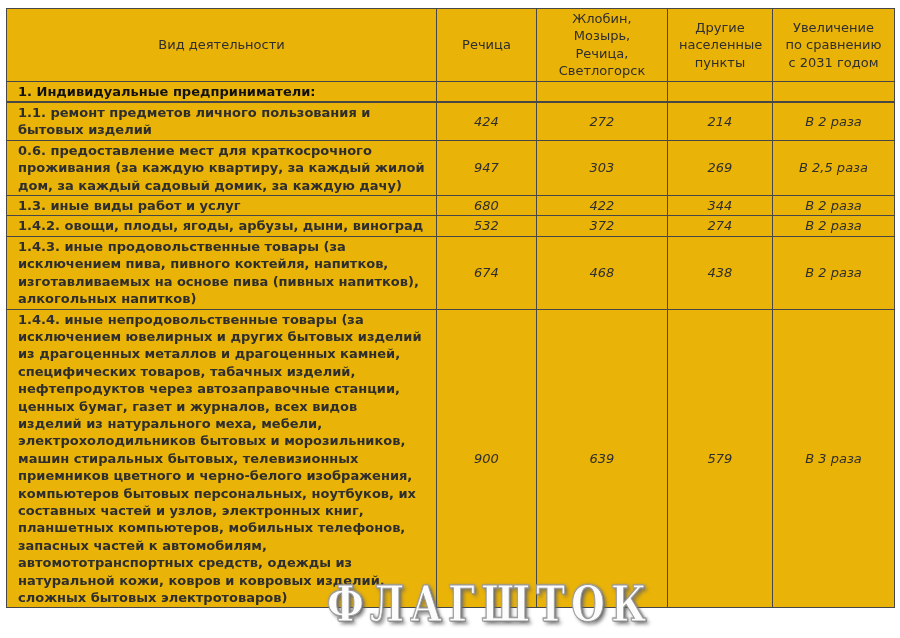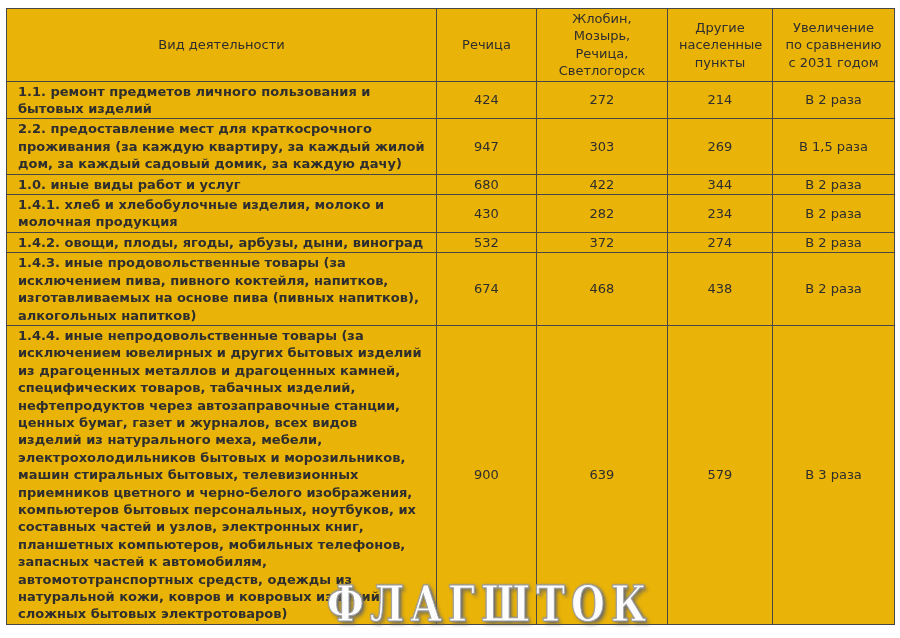--- a/index.html
+++ b/index.html
@@ -41,20 +41,21 @@
   }
   td.label {
     text-align: left;
     vertical-align: top;
     padding-left: 2px;
     font-weight: bold;
   }
   td.num {
     text-align: center;
     vertical-align: middle;
+    font-style: italic;
   }
   tr.section td {
     font-weight: bold;
     color: #111111;
     border-bottom: 2px solid #474747;
   }
   tr.r-sec   { height: 18px; }
   tr.r-1-1   { height: 34px; }
   tr.r-1-2   { height: 52px; }
   tr.r-1-3   { height: 17px; }
@@ -102,46 +103,46 @@
     <thead>
       <tr>
         <th>Вид деятельности</th>
         <th>Речица</th>
         <th>Жлобин, Мозырь, Речица, Светлогорск</th>
         <th>Другие населенные пункты</th>
         <th>Увеличение по сравнению с 2031 годом</th>
       </tr>
     </thead>
     <tbody>
+      <tr class="section r-sec">
+        <td class="label">1. Индивидуальные предприниматели:</td>
+        <td class="num"></td>
+        <td class="num"></td>
+        <td class="num"></td>
+        <td class="num"></td>
+      </tr>
       <tr class="r-1-1">
         <td class="label">1.1. ремонт предметов личного пользования и бытовых изделий</td>
         <td class="num">424</td>
         <td class="num">272</td>
         <td class="num">214</td>
         <td class="num">В 2 раза</td>
       </tr>
       <tr class="r-1-2">
-        <td class="label">2.2. предоставление мест для краткосрочного проживания (за каждую квартиру, за каждый жилой дом, за каждый садовый домик, за каждую дачу)</td>
+        <td class="label">0.6. предоставление мест для краткосрочного проживания (за каждую квартиру, за каждый жилой дом, за каждый садовый домик, за каждую дачу)</td>
         <td class="num">947</td>
         <td class="num">303</td>
         <td class="num">269</td>
-        <td class="num">В 1,5 раза</td>
+        <td class="num">В 2,5 раза</td>
       </tr>
       <tr class="r-1-3">
-        <td class="label">1.0. иные виды работ и услуг</td>
+        <td class="label">1.3. иные виды работ и услуг</td>
         <td class="num">680</td>
         <td class="num">422</td>
         <td class="num">344</td>
-        <td class="num">В 2 раза</td>
-      </tr>
-      <tr class="r-1-4-1">
-        <td class="label">1.4.1. хлеб и хлебобулочные изделия, молоко и молочная продукция</td>
-        <td class="num">430</td>
-        <td class="num">282</td>
-        <td class="num">234</td>
         <td class="num">В 2 раза</td>
       </tr>
       <tr class="r-1-4-2">
         <td class="label">1.4.2. овощи, плоды, ягоды, арбузы, дыни, виноград</td>
         <td class="num">532</td>
         <td class="num">372</td>
         <td class="num">274</td>
         <td class="num">В 2 раза</td>
       </tr>
       <tr class="r-1-4-3">

